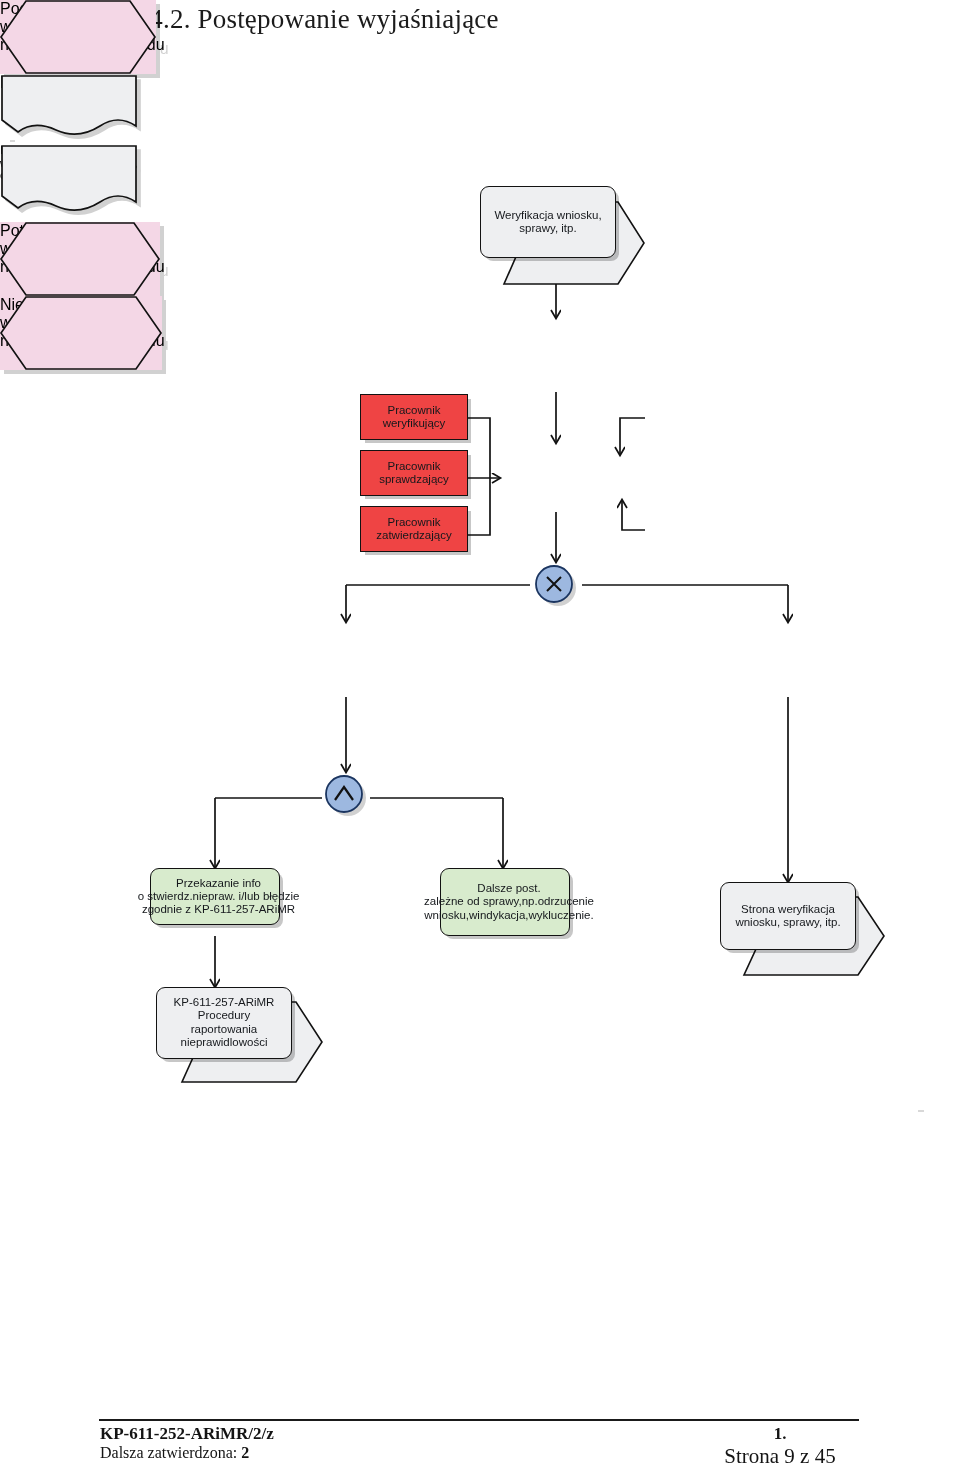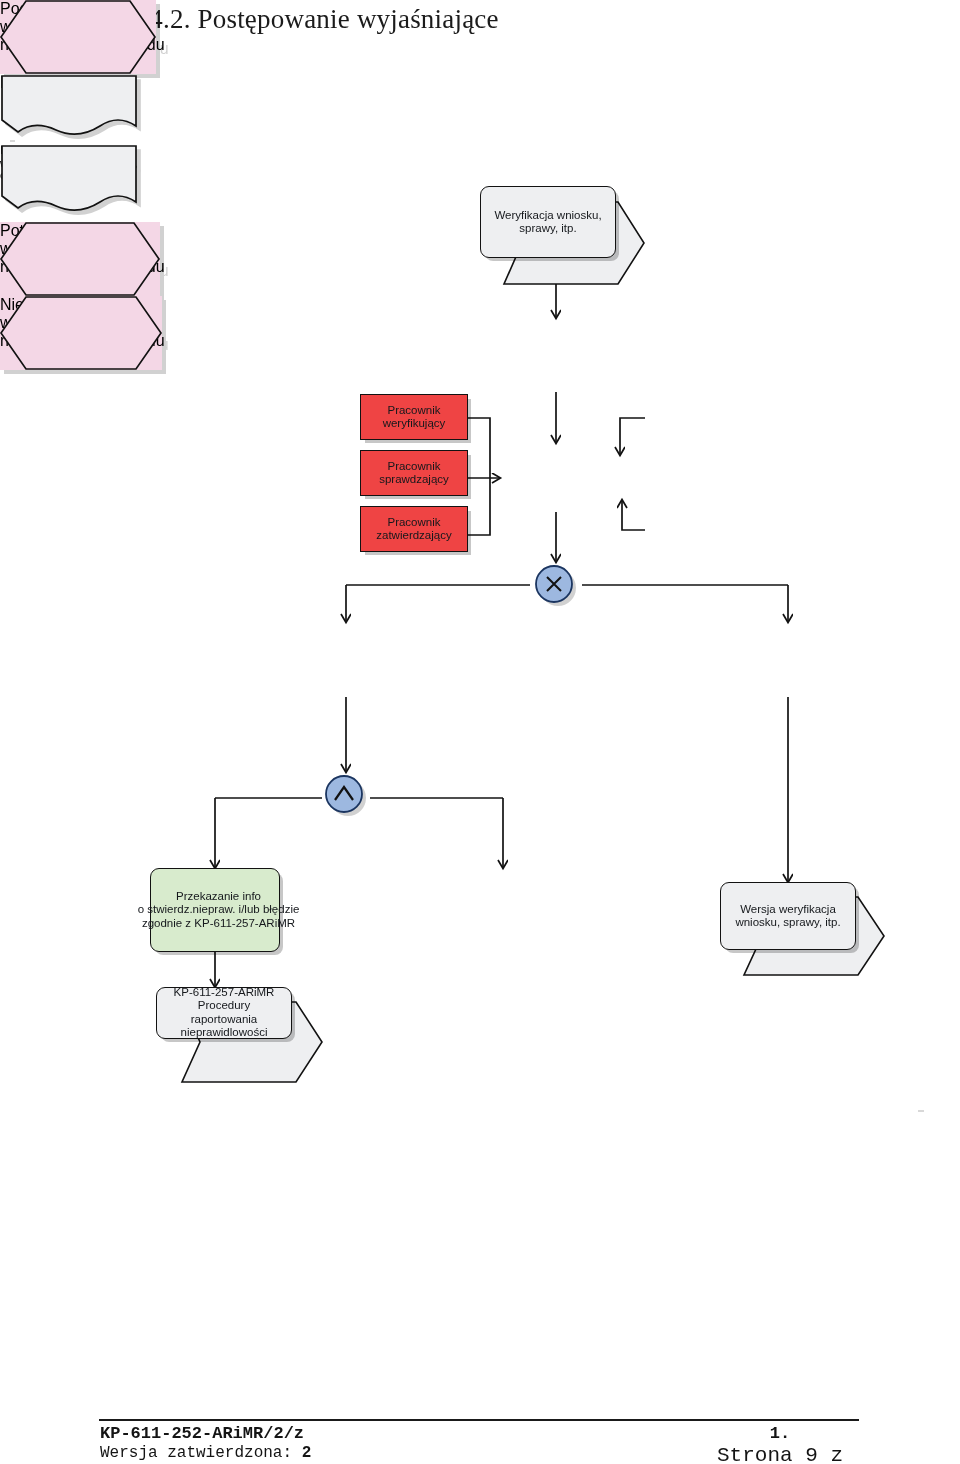--- a/index.html
+++ b/index.html
@@ -73,21 +73,21 @@
   .plaque svg{position:absolute;left:0;top:0;}
 
   
   .gw{position:absolute;}
   .gw svg{position:absolute;left:0;top:0;}
 
   
   .footrule{position:absolute;left:99px;top:1419px;width:760px;height:2px;background:#1a1a1a;}
   .foot{
     position:absolute;
-    font-family:Liberation Mono, monospace;
+    font-family:Liberation Serif, serif;
     color:#141414;
   }
   .foot-l1{left:100px;top:1424px;font-size:17px;font-weight:bold;}
   .foot-l2{left:100px;top:1444px;font-size:16px;}
   .foot-l2 b{font-weight:bold;}
   .foot-r1{left:700px;top:1424px;width:160px;text-align:center;font-size:17px;font-weight:bold;}
   .foot-r2{left:700px;top:1444px;width:160px;text-align:center;font-size:21px;}
 </style>
 </head>
 <body>
@@ -217,53 +217,58 @@
     </div>
 
     <div class="gw" style="left:322px;top:772px;width:48px;height:48px;">
       <svg width="48" height="48">
         <circle cx="26" cy="26" r="18" fill="rgba(0,0,0,.18)"></circle>
         <circle cx="22" cy="22" r="18" fill="#9db8e0" stroke="#1b3560" stroke-width="1.8"></circle>
         <path d="M13,28 L22,15 L31,28" stroke="#121212" stroke-width="2.2" fill="none"></path>
       </svg>
     </div>
 
-    <div class="node rbox green" style="left:150px;top:868px;width:130px;height:84px;">
+    <div class="node rbox green" style="left:150px;top:868px;width:130px;height:57px;">
       <div class="lbl" style="width:265px;left:-68px;right:auto;">Przekazanie info
 o stwierdz.niepraw. i/lub błędzie
 zgodnie z KP-611-257-ARiMR</div>
     </div>
 
+    <div class="node rbox green" style="left:440px;top:868px;width:130px;height:68px;">
+      <div class="lbl" style="width:282px;left:-76px;right:auto;">Dalsze post.
+zależne od sprawy,np.odrzucenie
+wniosku,windykacja,wykluczenie.</div>
+    </div>
 
     <div class="plaque" style="left:740px;top:893px;width:148px;height:86px;">
       <svg width="148" height="86">
         <path d="M4,4 L118,4 L144,43 L118,82 L4,82 L22,43 Z" fill="#eeeff1" stroke="#121212" stroke-width="1.6"></path>
       </svg>
     </div>
     <div class="node rbox grey" style="left:720px;top:882px;width:136px;height:68px;">
-      <div class="lbl">Wersja weryfikacja
+      <div class="lbl">Strona weryfikacja
 wniosku, sprawy, itp.</div>
     </div>
 
     <div class="plaque" style="left:178px;top:998px;width:148px;height:88px;">
       <svg width="148" height="88">
         <path d="M4,4 L118,4 L144,44 L118,84 L4,84 L22,44 Z" fill="#eeeff1" stroke="#121212" stroke-width="1.6"></path>
       </svg>
     </div>
-    <div class="node rbox grey" style="left:156px;top:987px;width:136px;height:52px;">
+    <div class="node rbox grey" style="left:156px;top:987px;width:136px;height:72px;">
       <div class="lbl">KP-611-257-ARiMR
 Procedury
 raportowania
 nieprawidlowości</div>
     </div>
 
   </div>
 
   <div class="footrule"></div>
   <div class="foot foot-l1">KP-611-252-ARiMR/2/z</div>
   <div class="foot foot-l2">
-    <span>Wersja zatwierdzona:</span>
+    <span>Dalsza zatwierdzona:</span>
     <b>2</b>
   </div>
   <div class="foot foot-r1">1.</div>
   <div class="foot foot-r2">Strona 9 z 45</div>
 
 </div>
 
 </body></html>

